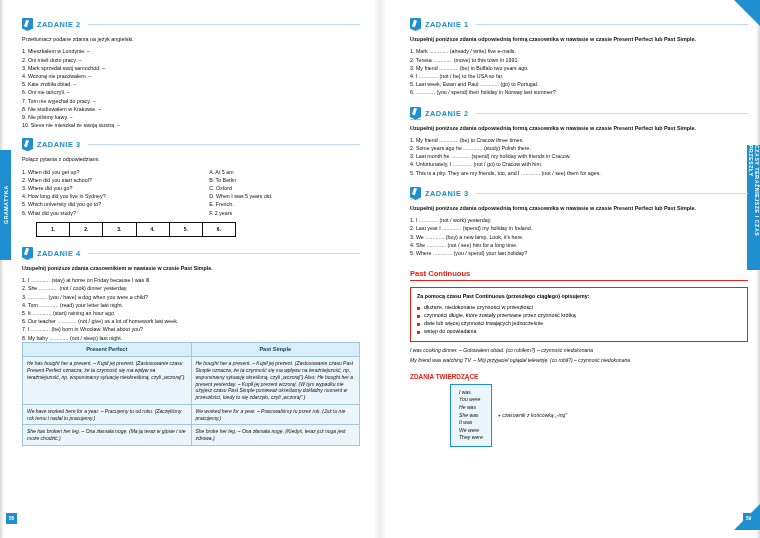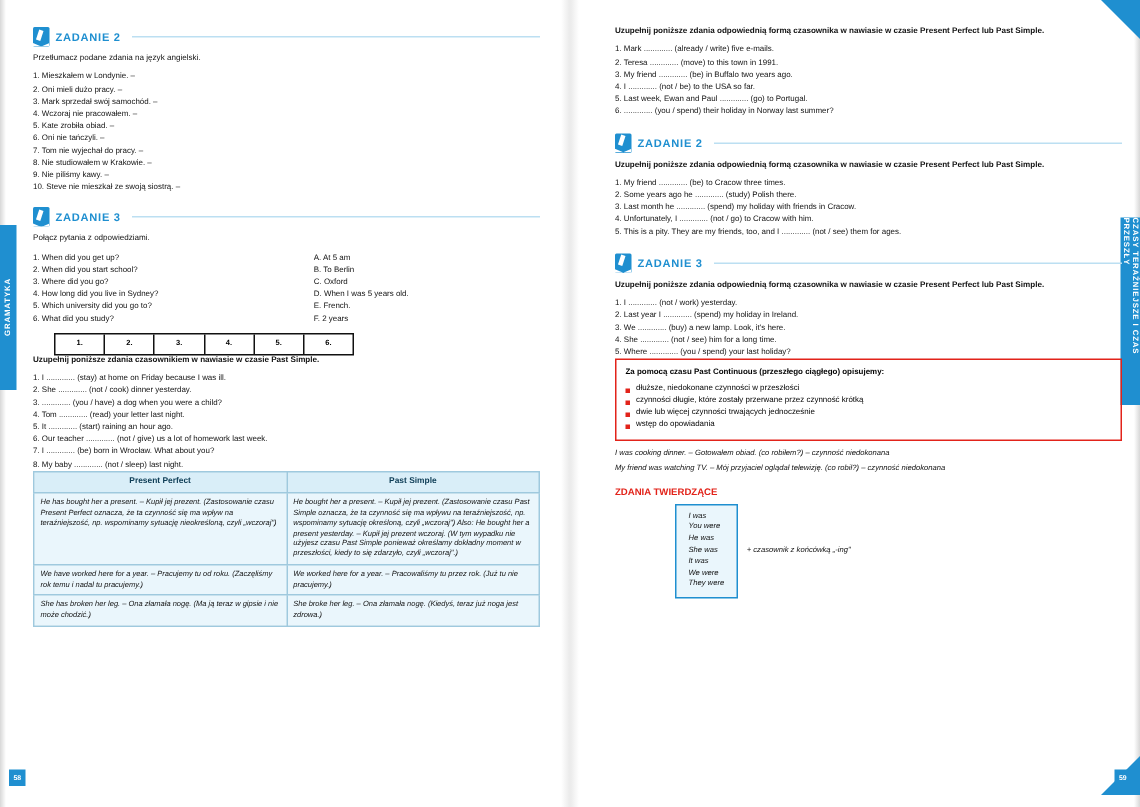--- a/index.html
+++ b/index.html
@@ -334,20 +334,27 @@
     </div>
     <div class="ans-row">
       <div class="ans-cell">1.</div>
       <div class="ans-cell">2.</div>
       <div class="ans-cell">3.</div>
       <div class="ans-cell">4.</div>
       <div class="ans-cell">5.</div>
       <div class="ans-cell">6.</div>
     </div>
 
+    <div class="task-head" style="margin-top:10px">
+      <span class="task-badge">
+          <span class="pen"></span>
+        </span>
+      <span class="task-title">ZADANIE 4</span>
+      <span class="task-rule"></span>
+    </div>
     <div class="instr bold">Uzupełnij poniższe zdania czasownikiem w nawiasie w czasie Past Simple.</div>
     <div>
       <div class="qitem">1. I ............. (stay) at home on Friday because I was ill.</div>
       <div class="qitem">2. She ............. (not / cook) dinner yesterday.</div>
       <div class="qitem">3. ............. (you / have) a dog when you were a child?</div>
       <div class="qitem">4. Tom ............. (read) your letter last night.</div>
       <div class="qitem">5. It ............. (start) raining an hour ago.</div>
       <div class="qitem">6. Our teacher ............. (not / give) us a lot of homework last week.</div>
       <div class="qitem">7. I ............. (be) born in Wrocław. What about you?</div>
       <div class="qitem">8. My baby ............. (not / sleep) last night.</div>
@@ -374,20 +381,27 @@
         <tr>
           <td class="cell-en">She has broken her leg. – Ona złamała nogę. (Ma ją teraz w gipsie i nie może chodzić.)</td>
           <td class="cell-en">She broke her leg. – Ona złamała nogę. (Kiedyś, teraz już noga jest zdrowa.)</td>
         </tr>
       </tbody>
     </table>
   </div>
 
   <div class="col right">
 
+    <div class="task-head">
+      <span class="task-badge">
+          <span class="pen"></span>
+        </span>
+      <span class="task-title">ZADANIE 1</span>
+      <span class="task-rule"></span>
+    </div>
     <div class="instr bold">Uzupełnij poniższe zdania odpowiednią formą czasownika w nawiasie w czasie Present Perfect lub Past Simple.</div>
     <div>
       <div class="qitem">1. Mark ............. (already / write) five e-mails.</div>
       <div class="qitem">2. Teresa ............. (move) to this town in 1991.</div>
       <div class="qitem">3. My friend ............. (be) in Buffalo two years ago.</div>
       <div class="qitem">4. I ............. (not / be) to the USA so far.</div>
       <div class="qitem">5. Last week, Ewan and Paul ............. (go) to Portugal.</div>
       <div class="qitem">6. ............. (you / spend) their holiday in Norway last summer?</div>
     </div>
 
@@ -416,20 +430,21 @@
     </div>
     <div class="instr bold">Uzupełnij poniższe zdania odpowiednią formą czasownika w nawiasie w czasie Present Perfect lub Past Simple.</div>
     <div>
       <div class="qitem">1. I ............. (not / work) yesterday.</div>
       <div class="qitem">2. Last year I ............. (spend) my holiday in Ireland.</div>
       <div class="qitem">3. We ............. (buy) a new lamp. Look, it's here.</div>
       <div class="qitem">4. She ............. (not / see) him for a long time.</div>
       <div class="qitem">5. Where ............. (you / spend) your last holiday?</div>
     </div>
 
+    <div class="red-head" style="margin-top:12px">Past Continuous</div>
     <div class="rule-box">
       <div class="lead">Za pomocą czasu Past Continuous (przeszłego ciągłego) opisujemy:</div>
       <ul>
         <li>dłuższe, niedokonane czynności w przeszłości</li>
         <li>czynności długie, które zostały przerwane przez czynność krótką</li>
         <li>dwie lub więcej czynności trwających jednocześnie</li>
         <li>wstęp do opowiadania</li>
       </ul>
     </div>
     <div class="example">I was cooking dinner. – Gotowałem obiad. (co robiłem?) – czynność niedokonana</div>

